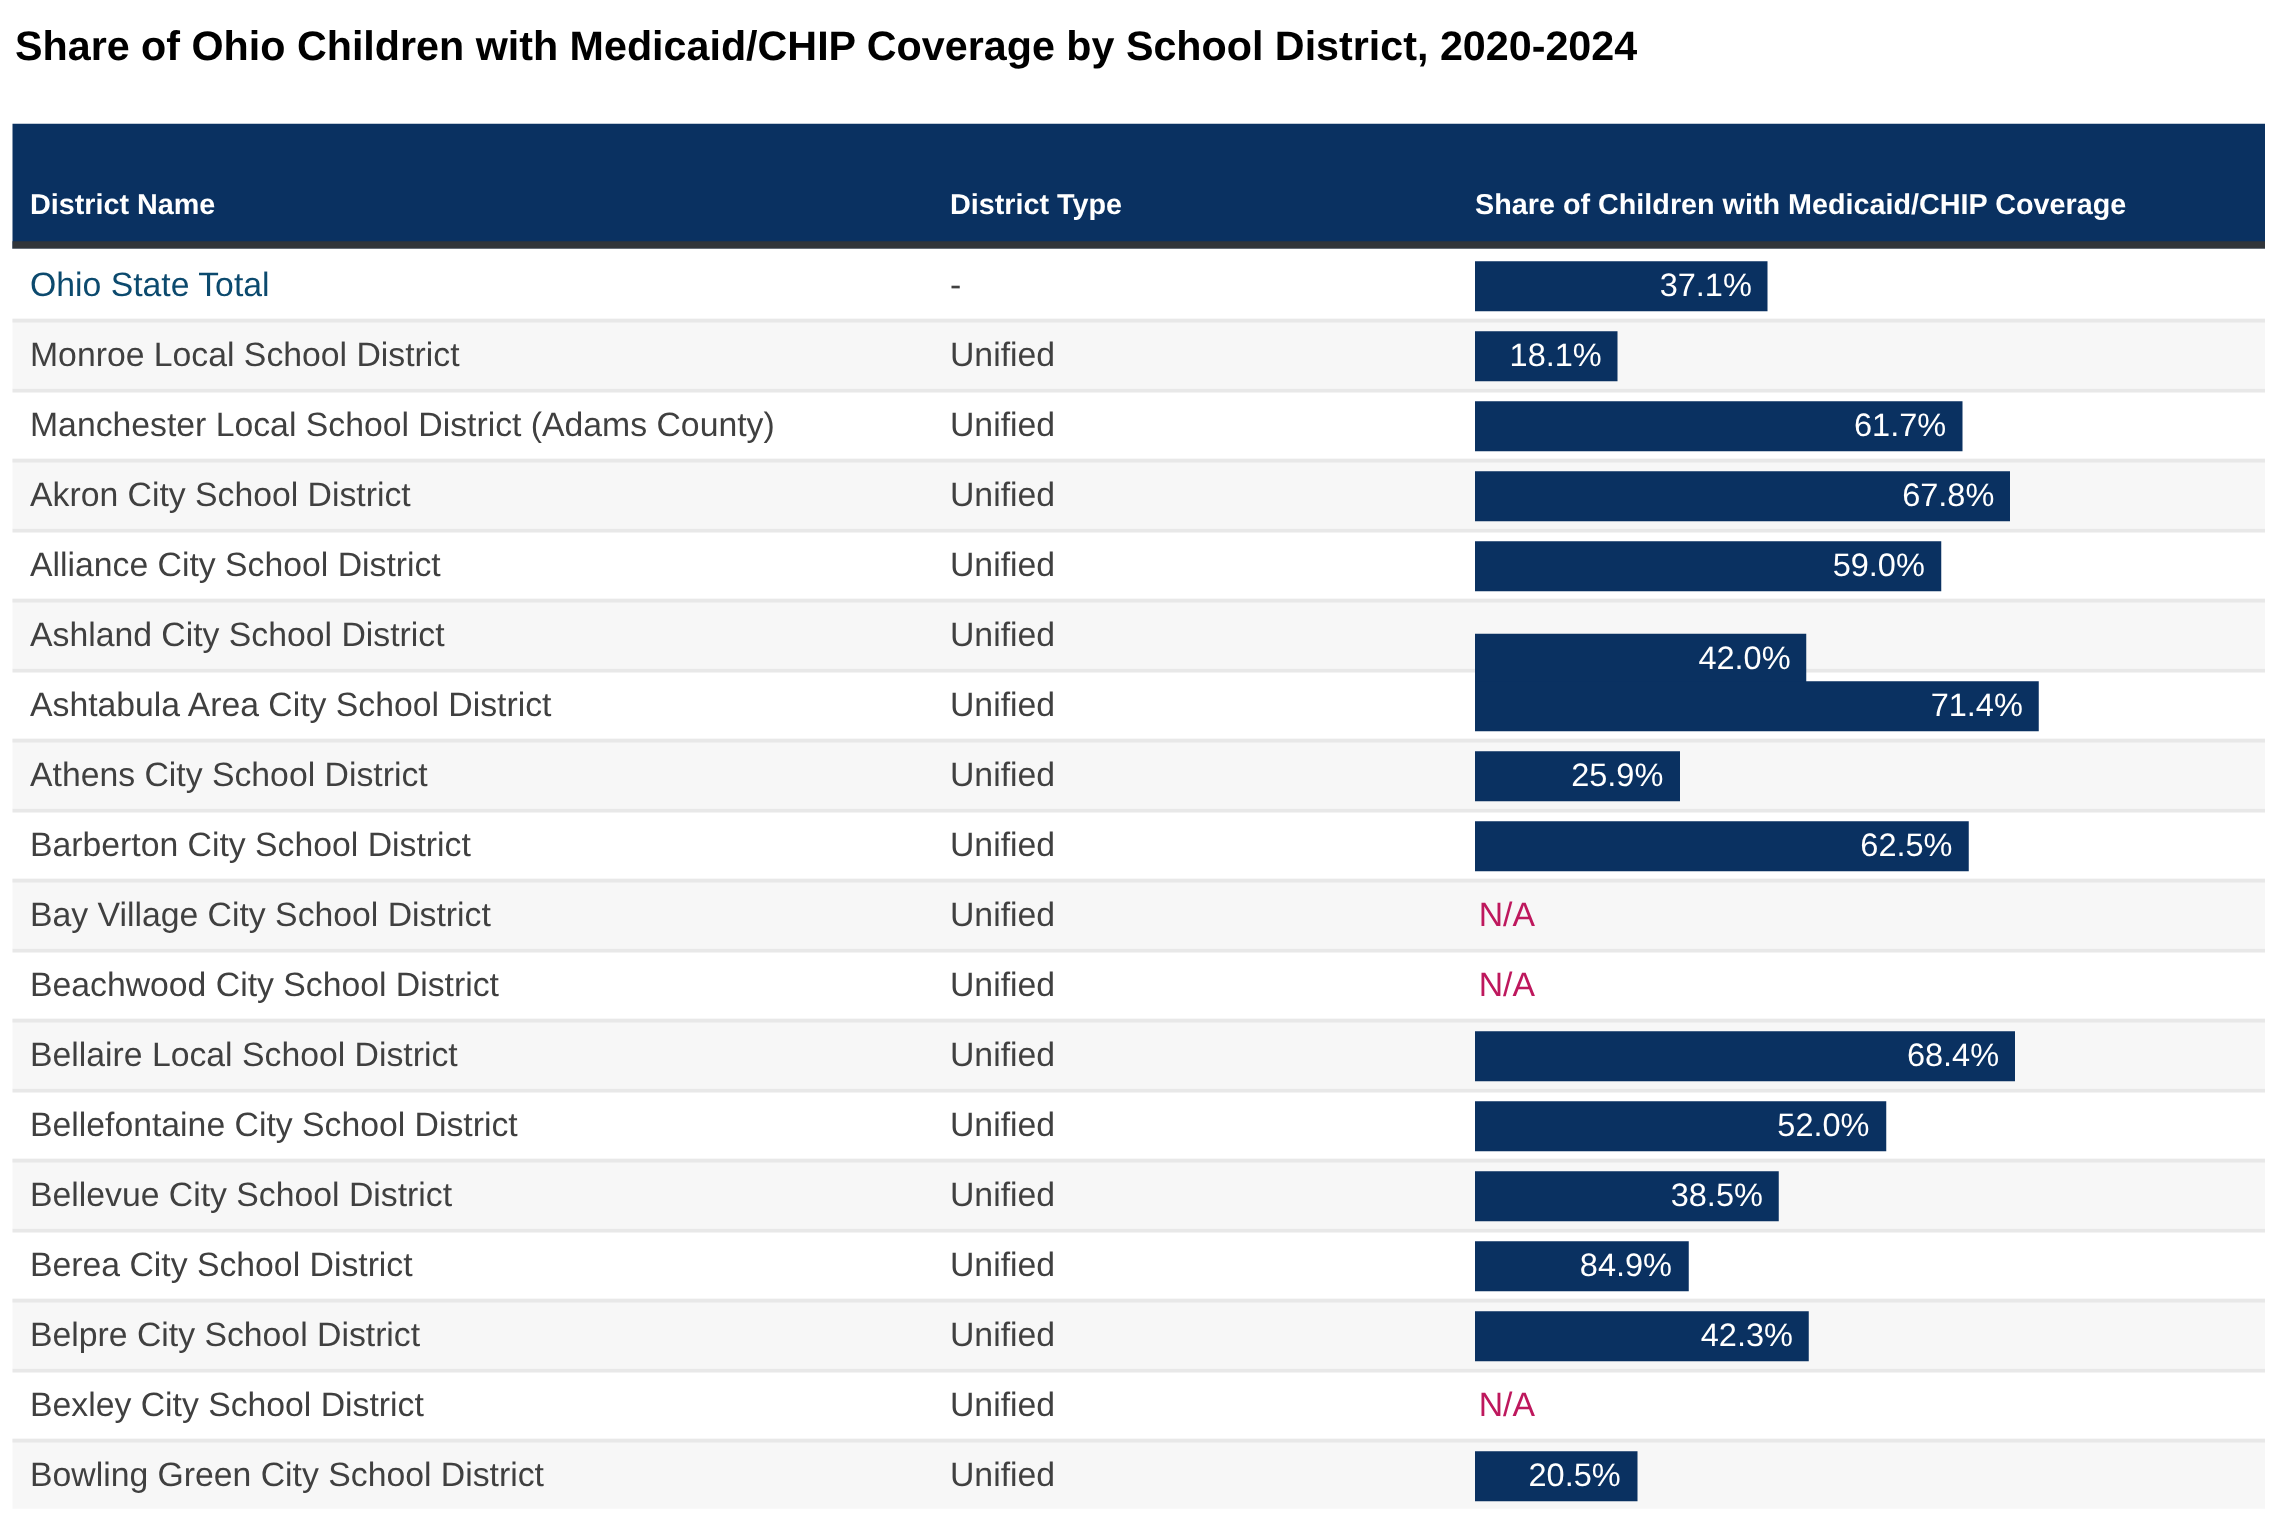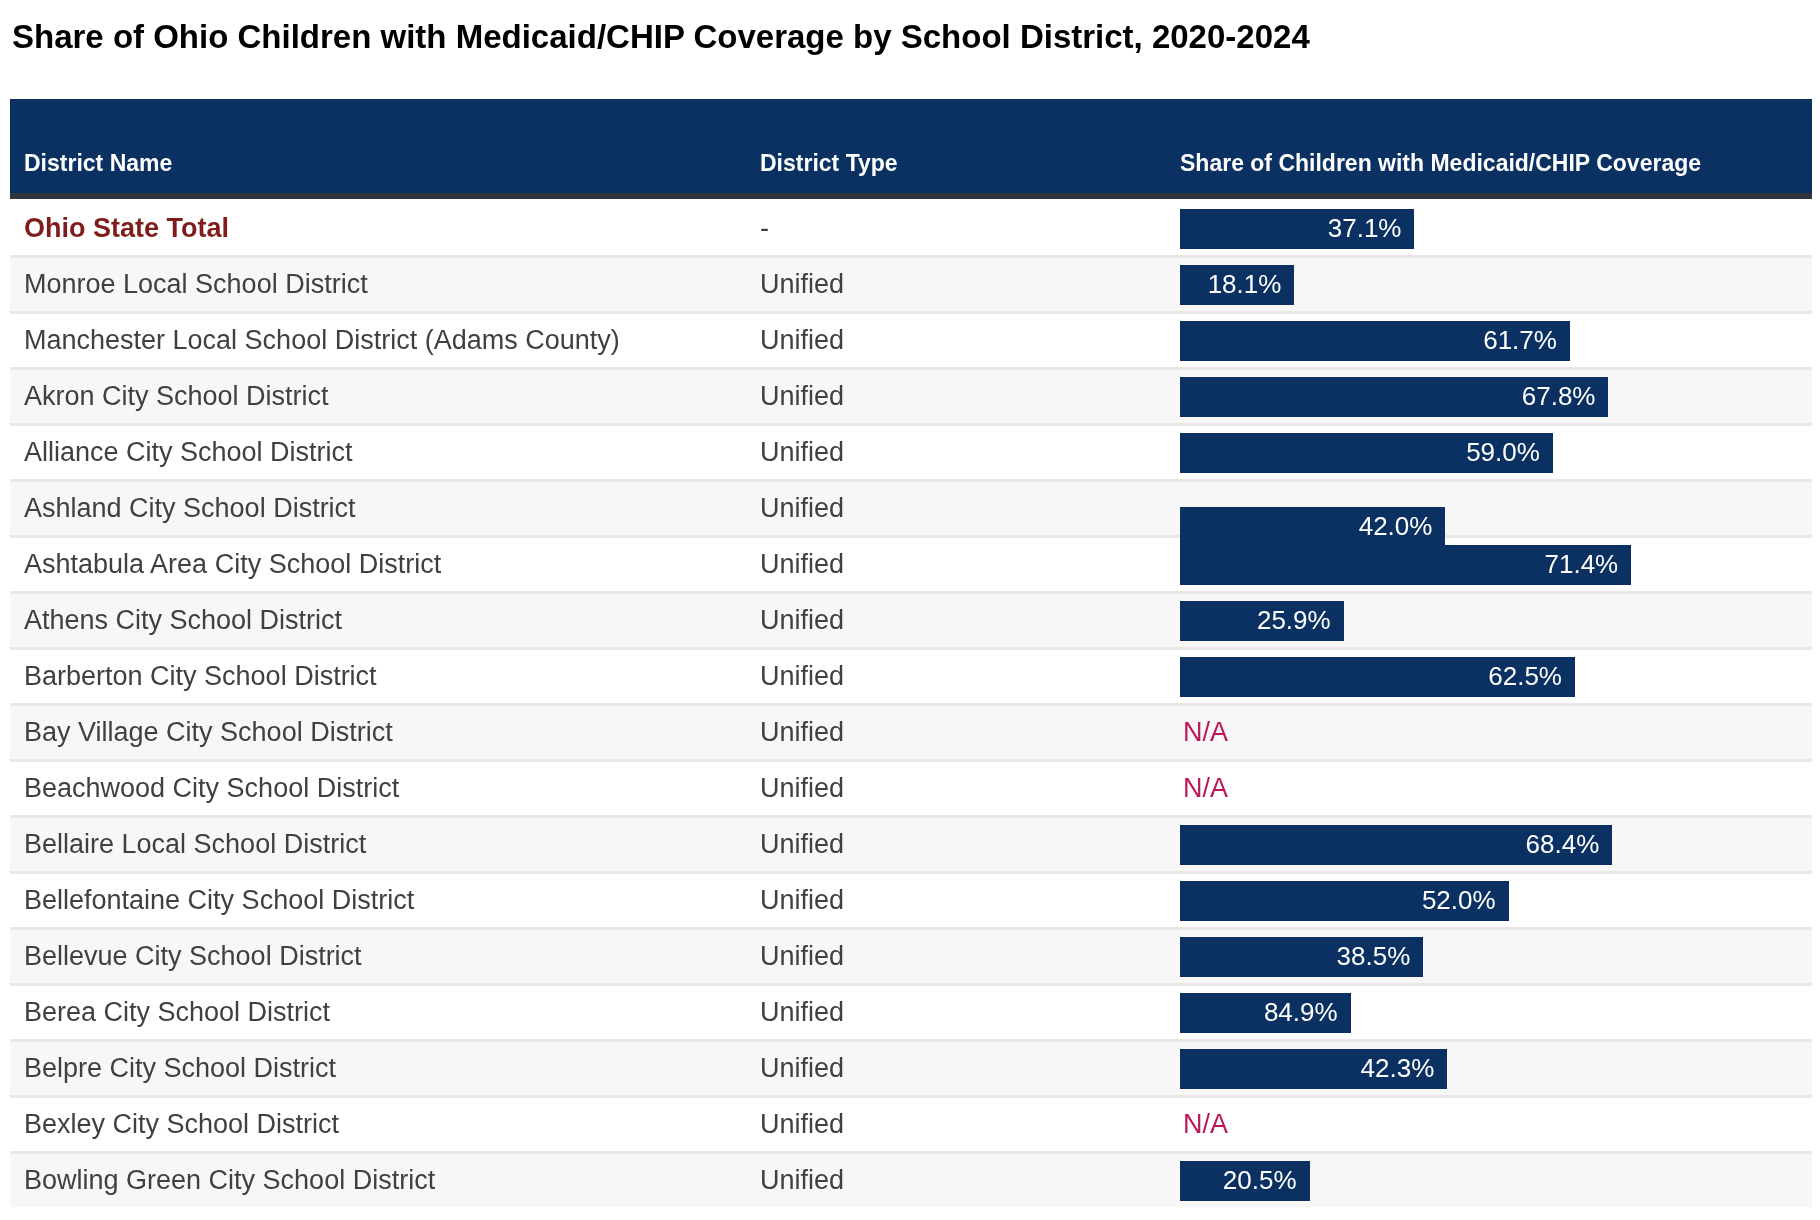--- a/index.html
+++ b/index.html
@@ -58,21 +58,21 @@
     align-items: center;
     box-sizing: border-box;
     height: 56px;
     border-top: 3px solid #e8e8e8;
     background: #ffffff;
     font-size: 27px;
     color: #404040;
   }
   .row.first { border-top-color: transparent; }
   .row.striped { background: #f7f7f7; }
-  .row.total .cell.c1 { font-weight: 700; color: #7f1d1d; }
+  .row.total .cell.c1 { font-weight: 400; color: #0c4a6e; }
 
   .cell.c1 { width: 750px; padding-left: 14px; box-sizing: border-box;
              white-space: nowrap; overflow: hidden; }
   .cell.c2 { width: 420px; white-space: nowrap; }
   .cell.c3 { width: 632px; display: flex; align-items: center; }
 
   .share-bar {
     height: 40px;
     background: #0a3161;
     display: flex;

